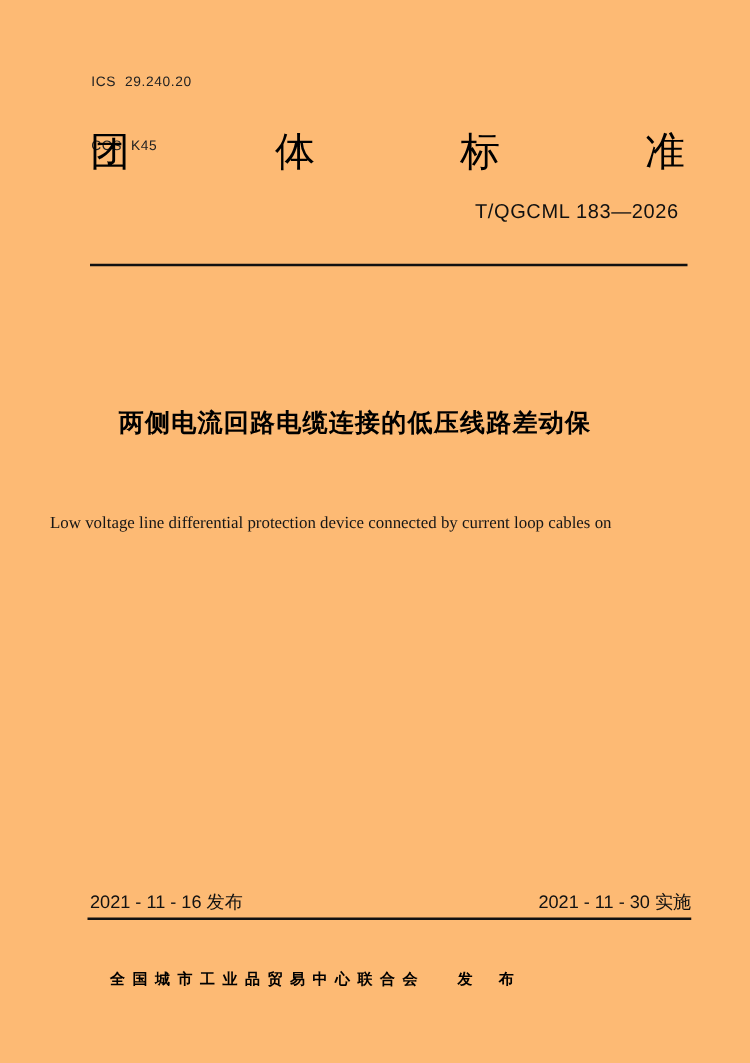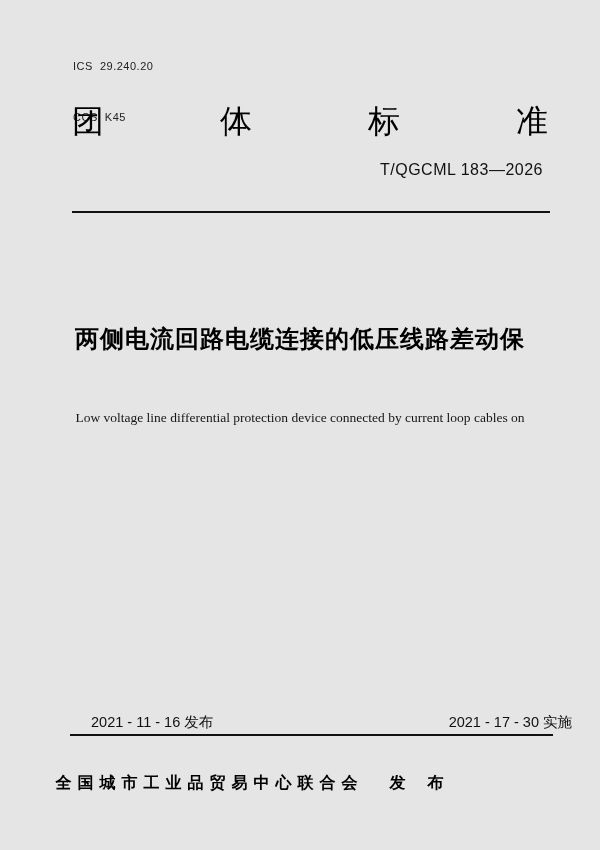--- a/index.html
+++ b/index.html
@@ -1,21 +1,21 @@
 <!DOCTYPE html>
 <html><head>
 <meta charset="utf-8">
 <style>
   * { margin: 0; padding: 0; box-sizing: border-box; }
   html, body { background: #ffffff; }
   .page {
     position: relative;
     width: 600px;
     height: 850px;
-    background: #e5e5e5;
+    background: #fdba74;
     color: #1a1a1a;
     font-family: "Liberation Sans", sans-serif;
     overflow: hidden;
   }
   .ics-block {
     position: absolute;
     left: 73px;
     top: 24px;
     font-size: 11px;
     line-height: 17px;
@@ -48,73 +48,72 @@
   .rule-top {
     position: absolute;
     left: 72px;
     top: 211px;
     width: 478px;
     height: 2px;
     background: #111111;
   }
   .doc-title {
     position: absolute;
-    left: 40px;
+    left: 24px;
     top: 320px;
     width: 520px;
     text-align: center;
     font-weight: 700;
-    font-size: 24px;
+    font-size: 20px;
     line-height: 38px;
     color: #000000;
     letter-spacing: 1px;
   }
   .doc-subtitle {
     position: absolute;
     left: 40px;
     top: 407px;
     width: 520px;
-    text-align: center;
+    text-align: left;
     font-family: "Liberation Serif", "DejaVu Serif", serif;
     font-size: 13.5px;
     line-height: 22px;
     color: #161616;
   }
   .dates-row {
     position: absolute;
     left: 72px;
     top: 713px;
     width: 481px;
     display: flex;
     justify-content: space-between;
     font-size: 14.5px;
     line-height: 19px;
     color: #111111;
     white-space: pre;
-    margin-left: 19px;
   }
   .rule-bottom {
     position: absolute;
     left: 70px;
     top: 734px;
     width: 483px;
     height: 1.5px;
     background: #111111;
   }
   .publisher-row {
     position: absolute;
     left: 0;
     top: 771px;
     width: 508px;
     display: flex;
     justify-content: center;
     align-items: baseline;
     gap: 26px;
     font-weight: 700;
-    font-size: 16px;
+    font-size: 12px;
     line-height: 24px;
     color: #000000;
   }
   .publisher-name { letter-spacing: 6px; }
   .publish-label { letter-spacing: 9px; white-space: pre; font-family: Liberation Serif, serif; }
 </style>
 </head>
 <body>
 
 <div class="page">
@@ -138,21 +137,21 @@
   <div class="doc-title">
     <div>两侧电流回路电缆连接的低压线路差动保</div>
   </div>
 
   <div class="doc-subtitle">
     <div>Low voltage line differential protection device connected by current loop cables on</div>
   </div>
 
   <div class="dates-row">
     <span>2021 - 11 - 16 发布</span>
-    <span>2021 - 17 - 30 实施</span>
+    <span>2021 - 11 - 30 实施</span>
   </div>
 
   <div class="rule-bottom"></div>
 
   <div class="publisher-row">
     <span class="publisher-name">全国城市工业品贸易中心联合会</span>
     <span class="publish-label">发 布</span>
   </div>
 
 </div>

